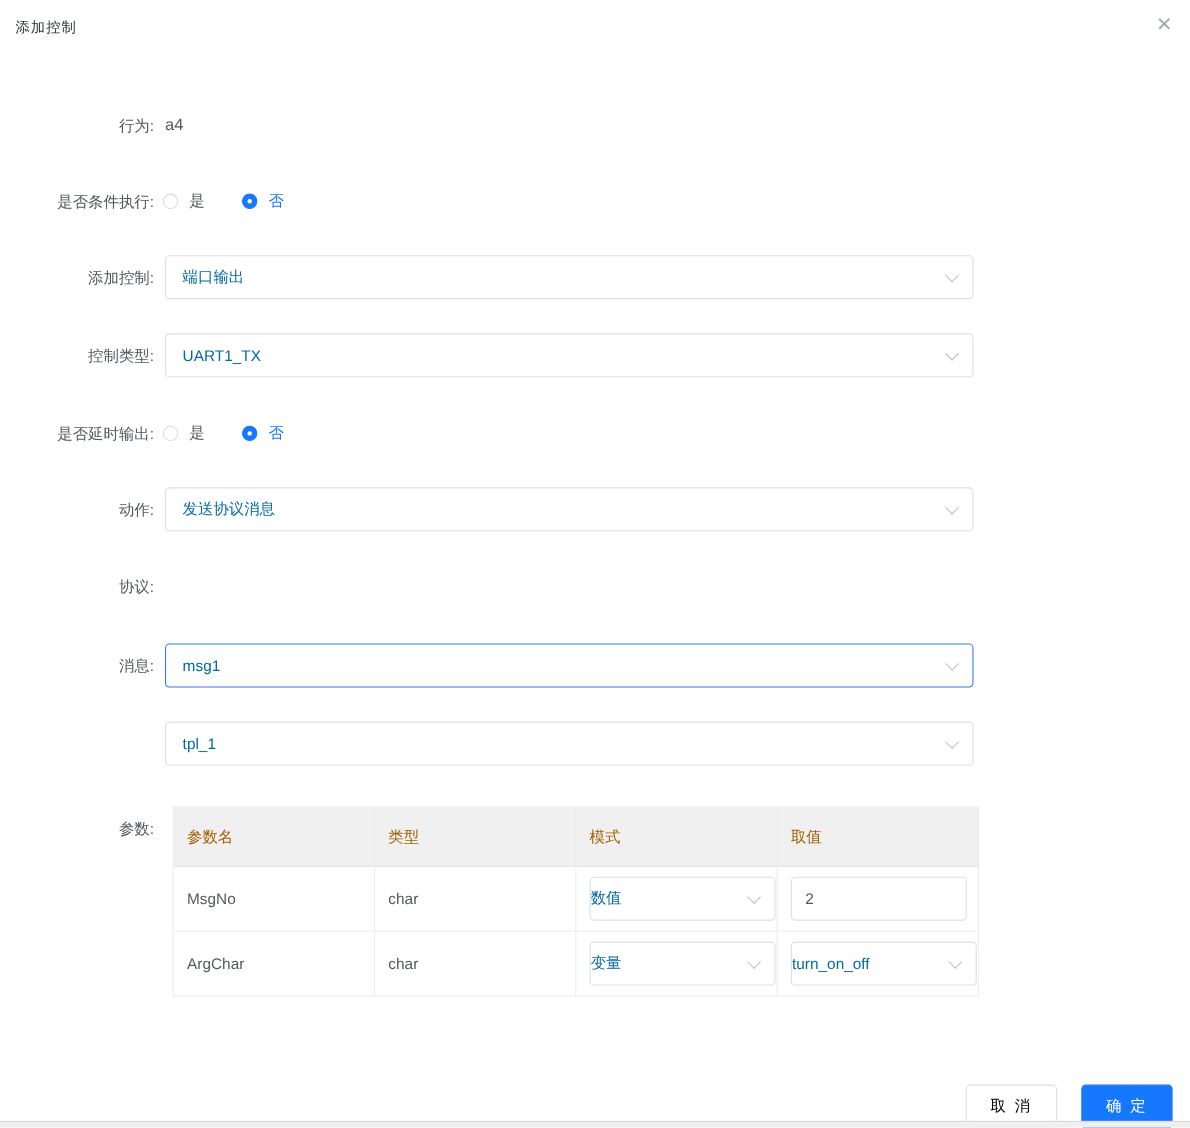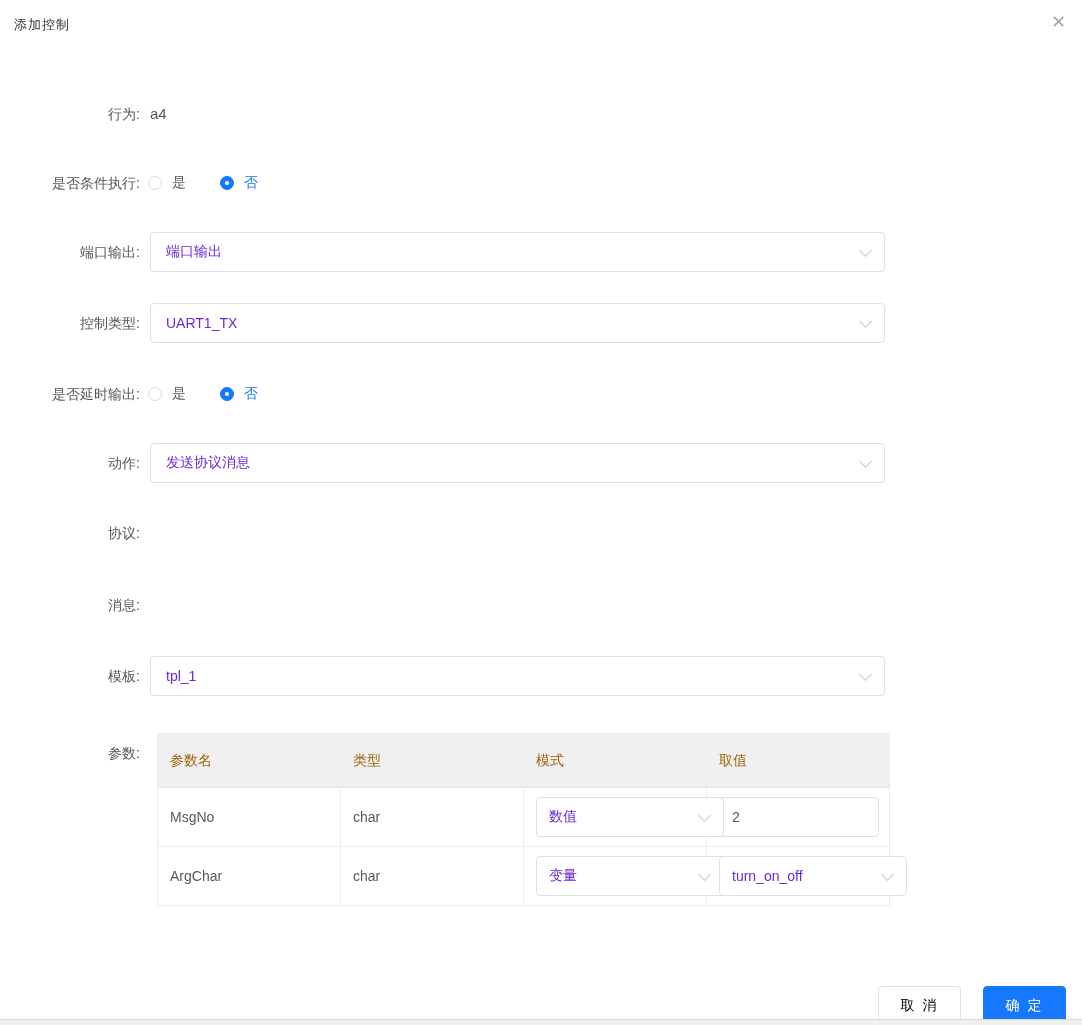--- a/index.html
+++ b/index.html
@@ -37,44 +37,44 @@
     border-radius:50%;background:#fff;
   }
   .radio-label{color:#54585e;}
   .radio-label.checked{color:#1677ff;}
   .select-box{
     position:absolute;left:150px;width:735px;height:40px;box-sizing:border-box;
     border:1px solid #dcdfe6;border-radius:4px;background:#fff;
     display:flex;align-items:center;padding:0 34px 0 15px;cursor:pointer;
   }
   .select-box.focused{border-color:#3a7af0;}
-  .select-text{color:#6d28d9;}
+  .select-text{color:#0369a1;}
   .chevron{
     position:absolute;right:14px;top:50%;width:8px;height:8px;margin-top:-6px;
     border-right:1.5px solid #c0c4cc;border-bottom:1.5px solid #c0c4cc;
     transform:rotate(45deg);
   }
   
   .params-table{
     position:absolute;left:157px;top:733px;width:733px;
     border-collapse:collapse;table-layout:fixed;
   }
   .params-table th{
     background:#f0f0f0;color:#a16207;font-weight:normal;text-align:left;
     height:53px;padding:0 0 0 12px;font-size:14px;
     border:1px solid #ebedf0;border-bottom:1px solid #e4e6e9;
   }
   .params-table td{
     height:58px;padding:0 0 0 12px;color:#55595f;
     border:1px solid #ebedf0;background:#fff;
   }
   .cell-select{
-    position:relative;width:188px;height:40px;box-sizing:border-box;
+    position:relative;width:169px;height:40px;box-sizing:border-box;
     border:1px solid #dcdfe6;border-radius:4px;background:#fff;
-    display:flex;align-items:center;padding:0 30px 0 12px;cursor:pointer;
+    display:flex;align-items:center;padding:0 30px 0 0;cursor:pointer;
   }
   .cell-input{
     width:160px;height:40px;box-sizing:border-box;
     border:1px solid #dcdfe6;border-radius:4px;background:#fff;
     padding:0 12px;color:#55595f;font-size:14px;outline:none;
     font-family:"Liberation Sans","DejaVu Sans",sans-serif;
   }
   
   .btn{
     position:absolute;top:986px;width:83px;height:40px;box-sizing:border-box;
@@ -109,21 +109,21 @@
         <span class="radio-label">是</span>
       </span>
       <span class="radio-item">
         <span class="radio-circle checked"></span>
         <span class="radio-label checked">否</span>
       </span>
     </div>
   </div>
 
   <div class="form-row" style="top:232px">
-    <div class="form-label">端口输出:</div>
+    <div class="form-label">添加控制:</div>
     <div class="select-box">
       <span class="select-text">端口输出</span>
       <span class="chevron"></span>
     </div>
   </div>
 
   <div class="form-row" style="top:303px">
     <div class="form-label">控制类型:</div>
     <div class="select-box">
       <span class="select-text">UART1_TX</span>
@@ -152,24 +152,27 @@
       <span class="chevron"></span>
     </div>
   </div>
 
   <div class="form-row" style="top:513px">
     <div class="form-label">协议:</div>
   </div>
 
   <div class="form-row" style="top:585px">
     <div class="form-label">消息:</div>
+    <div class="select-box focused">
+      <span class="select-text">msg1</span>
+      <span class="chevron"></span>
+    </div>
   </div>
 
   <div class="form-row" style="top:656px">
-    <div class="form-label">模板:</div>
     <div class="select-box">
       <span class="select-text">tpl_1</span>
       <span class="chevron"></span>
     </div>
   </div>
 
   <div class="form-row" style="top:733px">
     <div class="form-label">参数:</div>
   </div>
 

